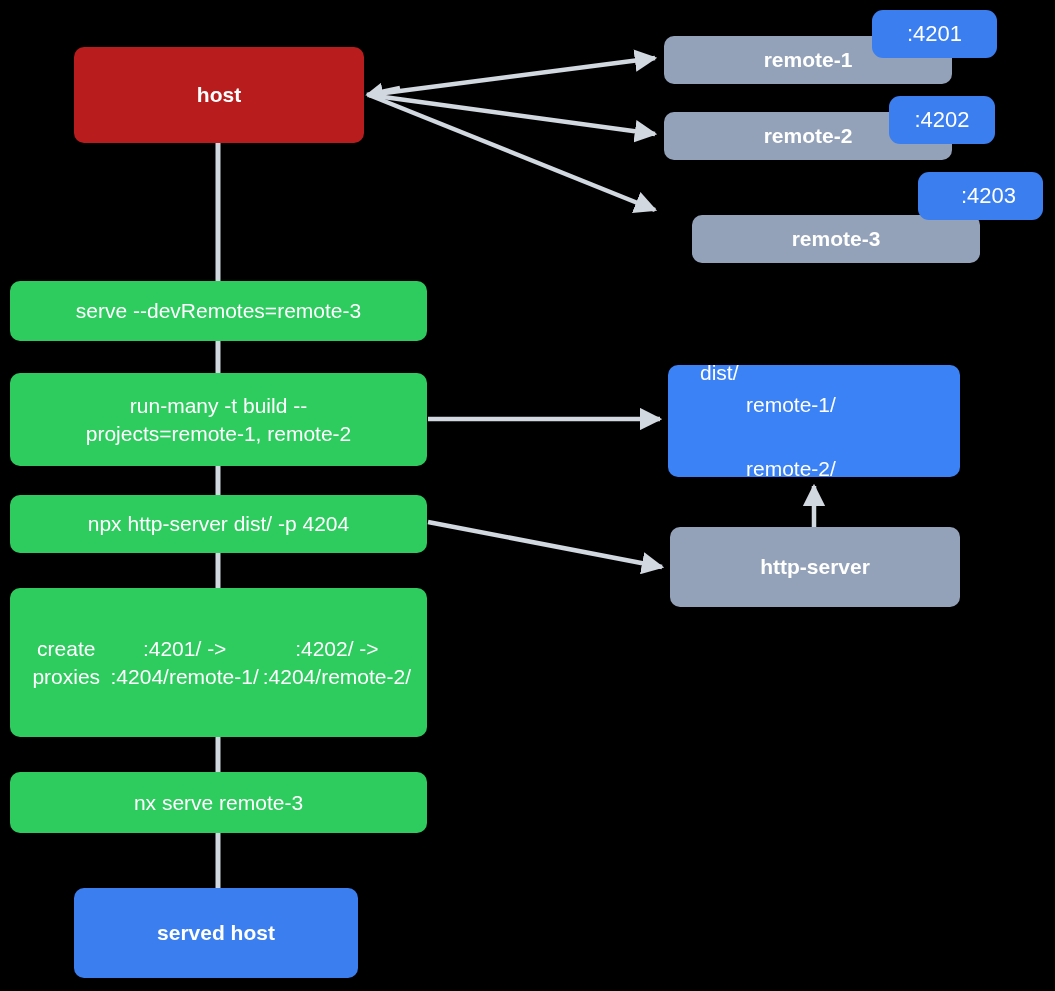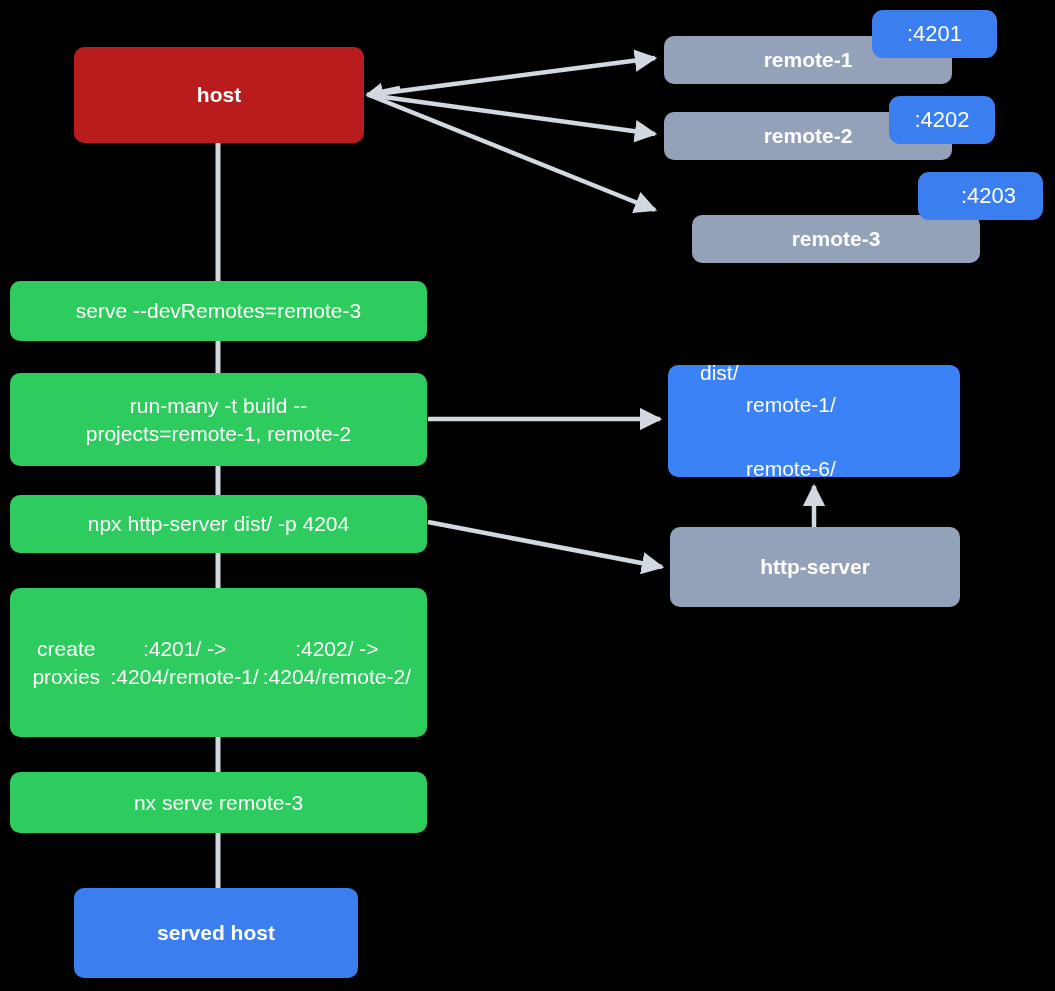--- a/index.html
+++ b/index.html
@@ -152,21 +152,21 @@
     <span>remote-3</span>
   </div>
   <div class="node node-badge" style="left:918px; top:172px; width:125px; height:48px; z-index:3;padding-left:16px;">
     <span>:4203</span>
   </div>
 
   <div class="node node-gray-path" style="left:668px; top:365px; width:292px; height:112px;">
     <div>
       <span>dist/</span>
       <span class="indent-1">remote-1/</span>
-      <span class="indent-1">remote-6/</span>
+      <span class="indent-1">remote-2/</span>
     </div>
   </div>
 
   <div class="node node-gray" style="left:670px; top:527px; width:290px; height:80px;">
     <span>http-server</span>
   </div>
 
 </div>
 
 </body></html>

